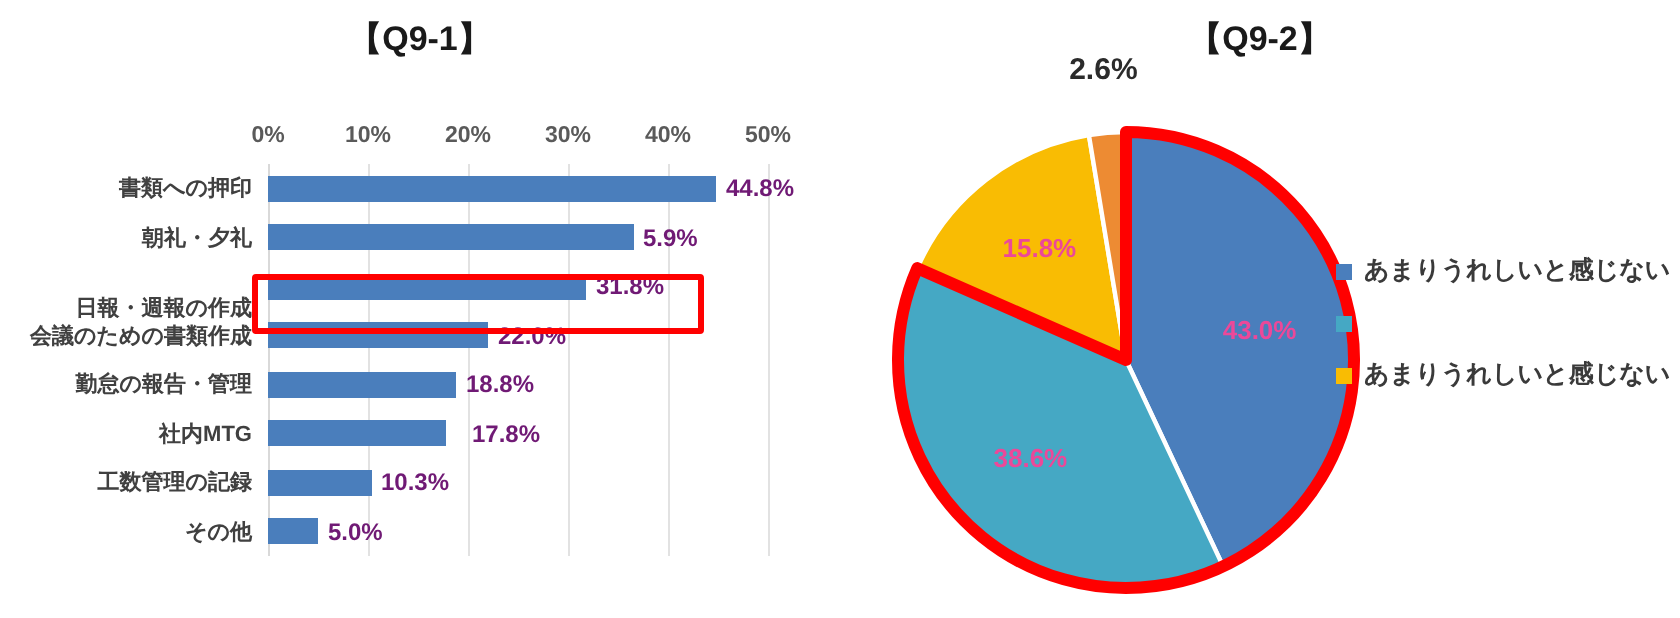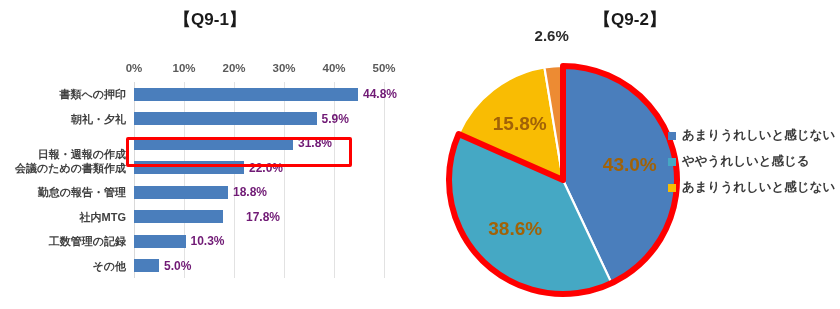--- a/index.html
+++ b/index.html
@@ -83,21 +83,21 @@
   
   #pie-wrap {
     position:absolute; left:22px; top:59px;
     width:242px; height:242px;
   }
   #pie-svg { display:block; }
 
   #pie-labels { position:absolute; inset:0; }
   #pie-labels .plabel {
     position:absolute;
-    font-size:19px; font-weight:bold; color:#a16207;
+    font-size:13px; font-weight:bold; color:#ec4899;
     white-space:nowrap;
     transform:translate(-50%,-50%);
   }
   #pie-labels .plabel.outside { color:#2b2b2b; font-size:15px; }
 
   #pie-legend {
     position:absolute; left:248px; top:122px;
     width:172px;
   }
   #pie-legend .lrow {
@@ -155,21 +155,21 @@
           <div class="dlabel" style="left: 229px; top: 12.25px;">44.8%</div>
           <div class="bar" style="left: 0px; top: 30.25px; width: 182.5px; background: rgb(74, 126, 188);"></div>
           <div class="dlabel" style="left: 187.5px; top: 36.75px;">5.9%</div>
           <div class="bar" style="left: 0px; top: 54.75px; width: 159px; background: rgb(74, 126, 188);"></div>
           <div class="dlabel" style="left: 164px; top: 61.25px;">31.8%</div>
           <div class="bar" style="left: 0px; top: 79.25px; width: 110px; background: rgb(74, 126, 188);"></div>
           <div class="dlabel" style="left: 115px; top: 85.75px;">22.0%</div>
           <div class="bar" style="left: 0px; top: 103.75px; width: 94px; background: rgb(74, 126, 188);"></div>
           <div class="dlabel" style="left: 99px; top: 110.25px;">18.8%</div>
           <div class="bar" style="left: 0px; top: 128.25px; width: 89px; background: rgb(74, 126, 188);"></div>
-          <div class="dlabel" style="left: 112px; top: 134.75px;">17.8%</div>
+          <div class="dlabel" style="left: 102px; top: 134.75px;">17.8%</div>
           <div class="bar" style="left: 0px; top: 152.75px; width: 51.5px; background: rgb(74, 126, 188);"></div>
           <div class="dlabel" style="left: 56.5px; top: 159.25px;">10.3%</div>
           <div class="bar" style="left: 0px; top: 177.25px; width: 25px; background: rgb(74, 126, 188);"></div>
           <div class="dlabel" style="left: 30px; top: 183.75px;">5.0%</div>
         </div>
     </div>
 
     <div id="bar-highlight"></div>
   </div>
 
@@ -193,21 +193,20 @@
         </div>
     </div>
 
     <div id="pie-legend">
         <div class="lrow">
           <span class="swatch" style="background: rgb(74, 126, 188);"></span>
           <span class="ltext">あまりうれしいと感じない</span>
         </div>
         <div class="lrow">
           <span class="swatch" style="background: rgb(69, 168, 196);"></span>
-          <span class="ltext">ややうれしいと感じる</span>
         </div>
         <div class="lrow">
           <span class="swatch" style="background: rgb(249, 188, 3);"></span>
           <span class="ltext">あまりうれしいと感じない</span>
         </div>
       </div>
   </div>
 
 </div>
 

